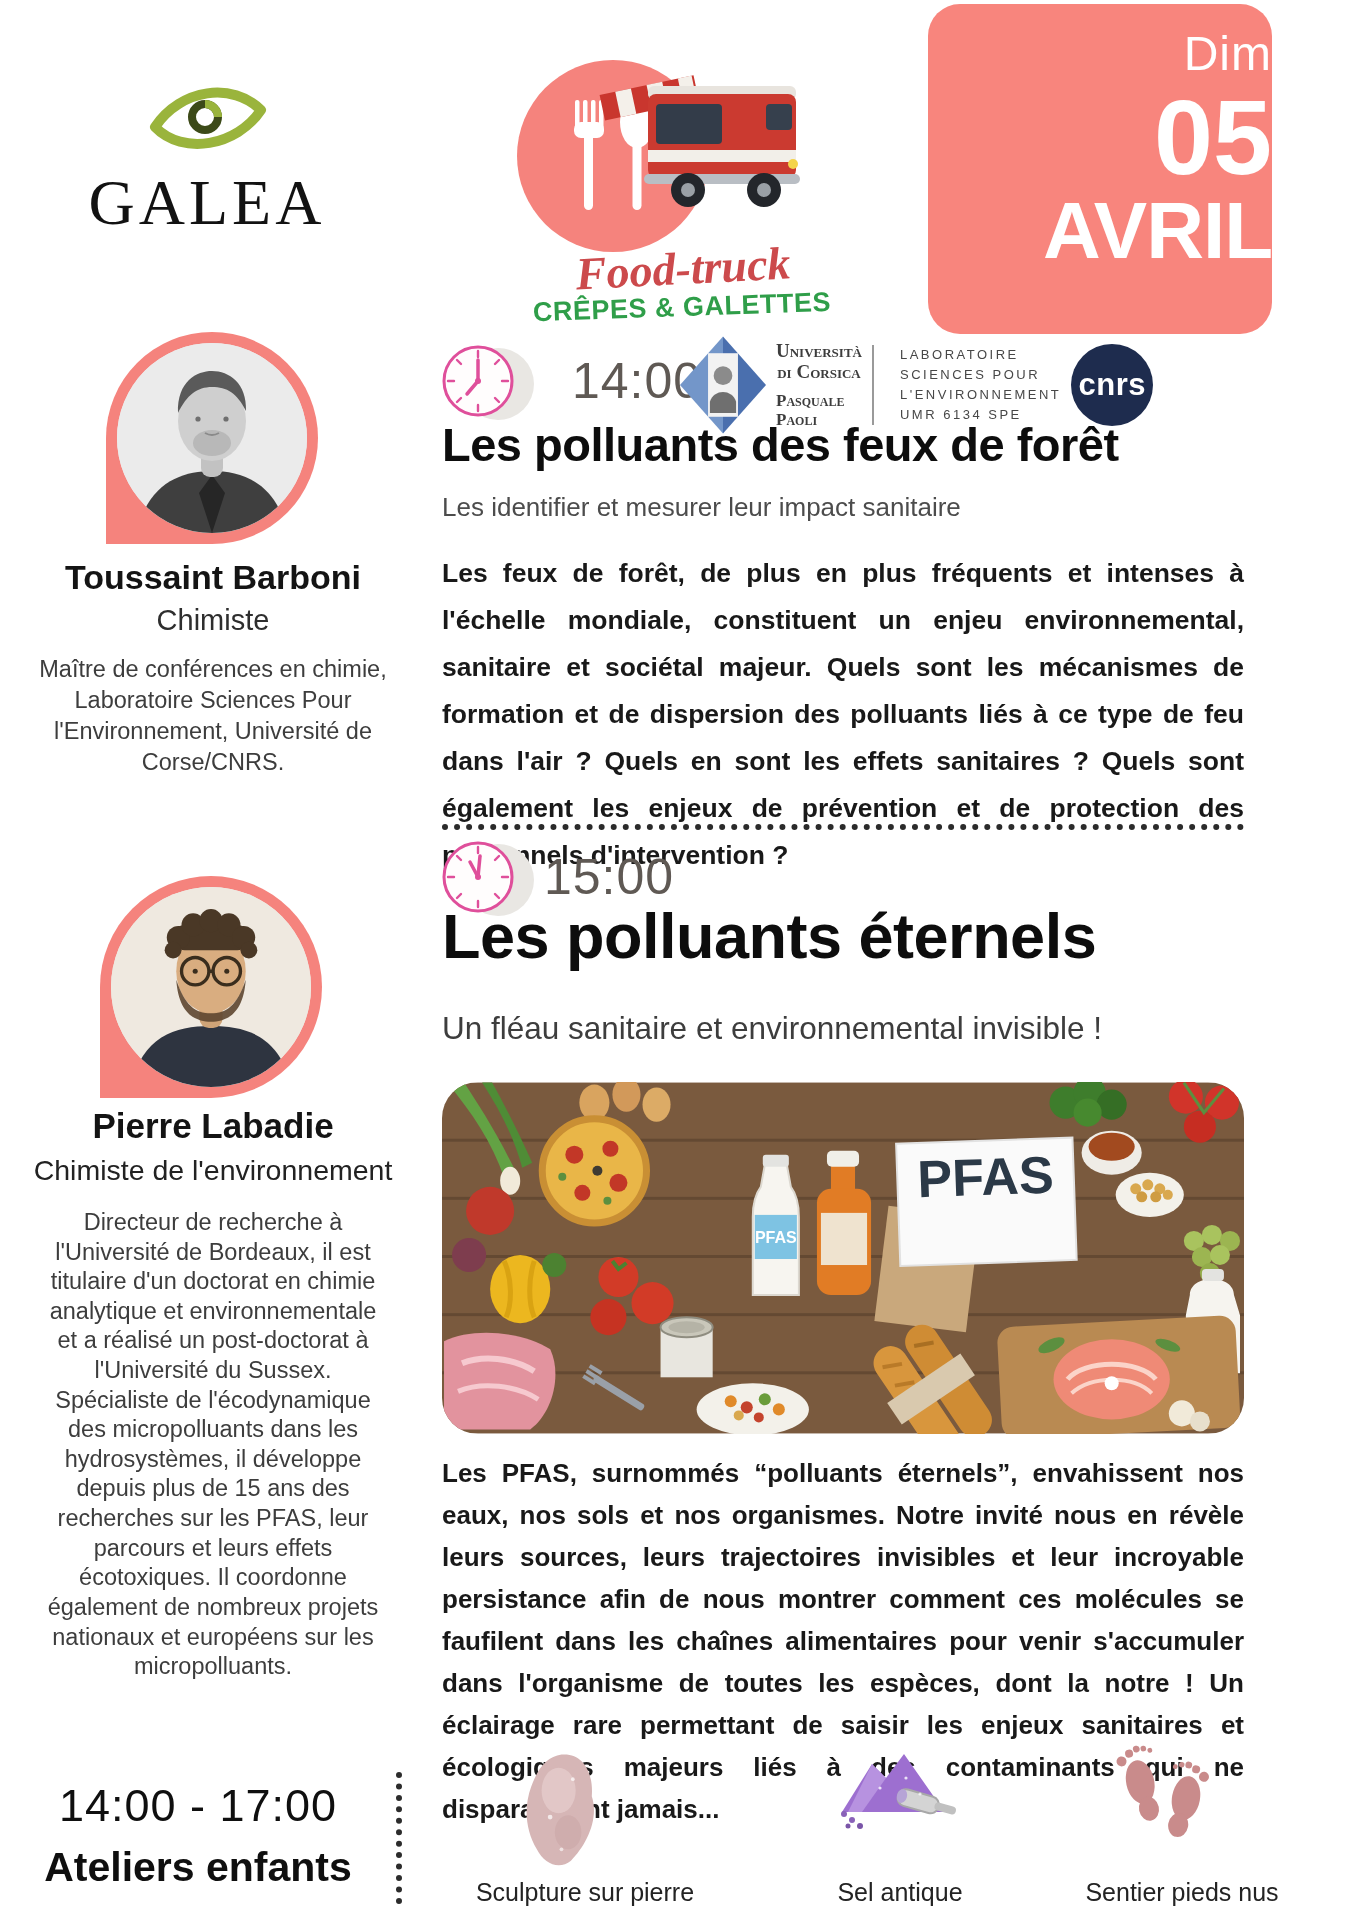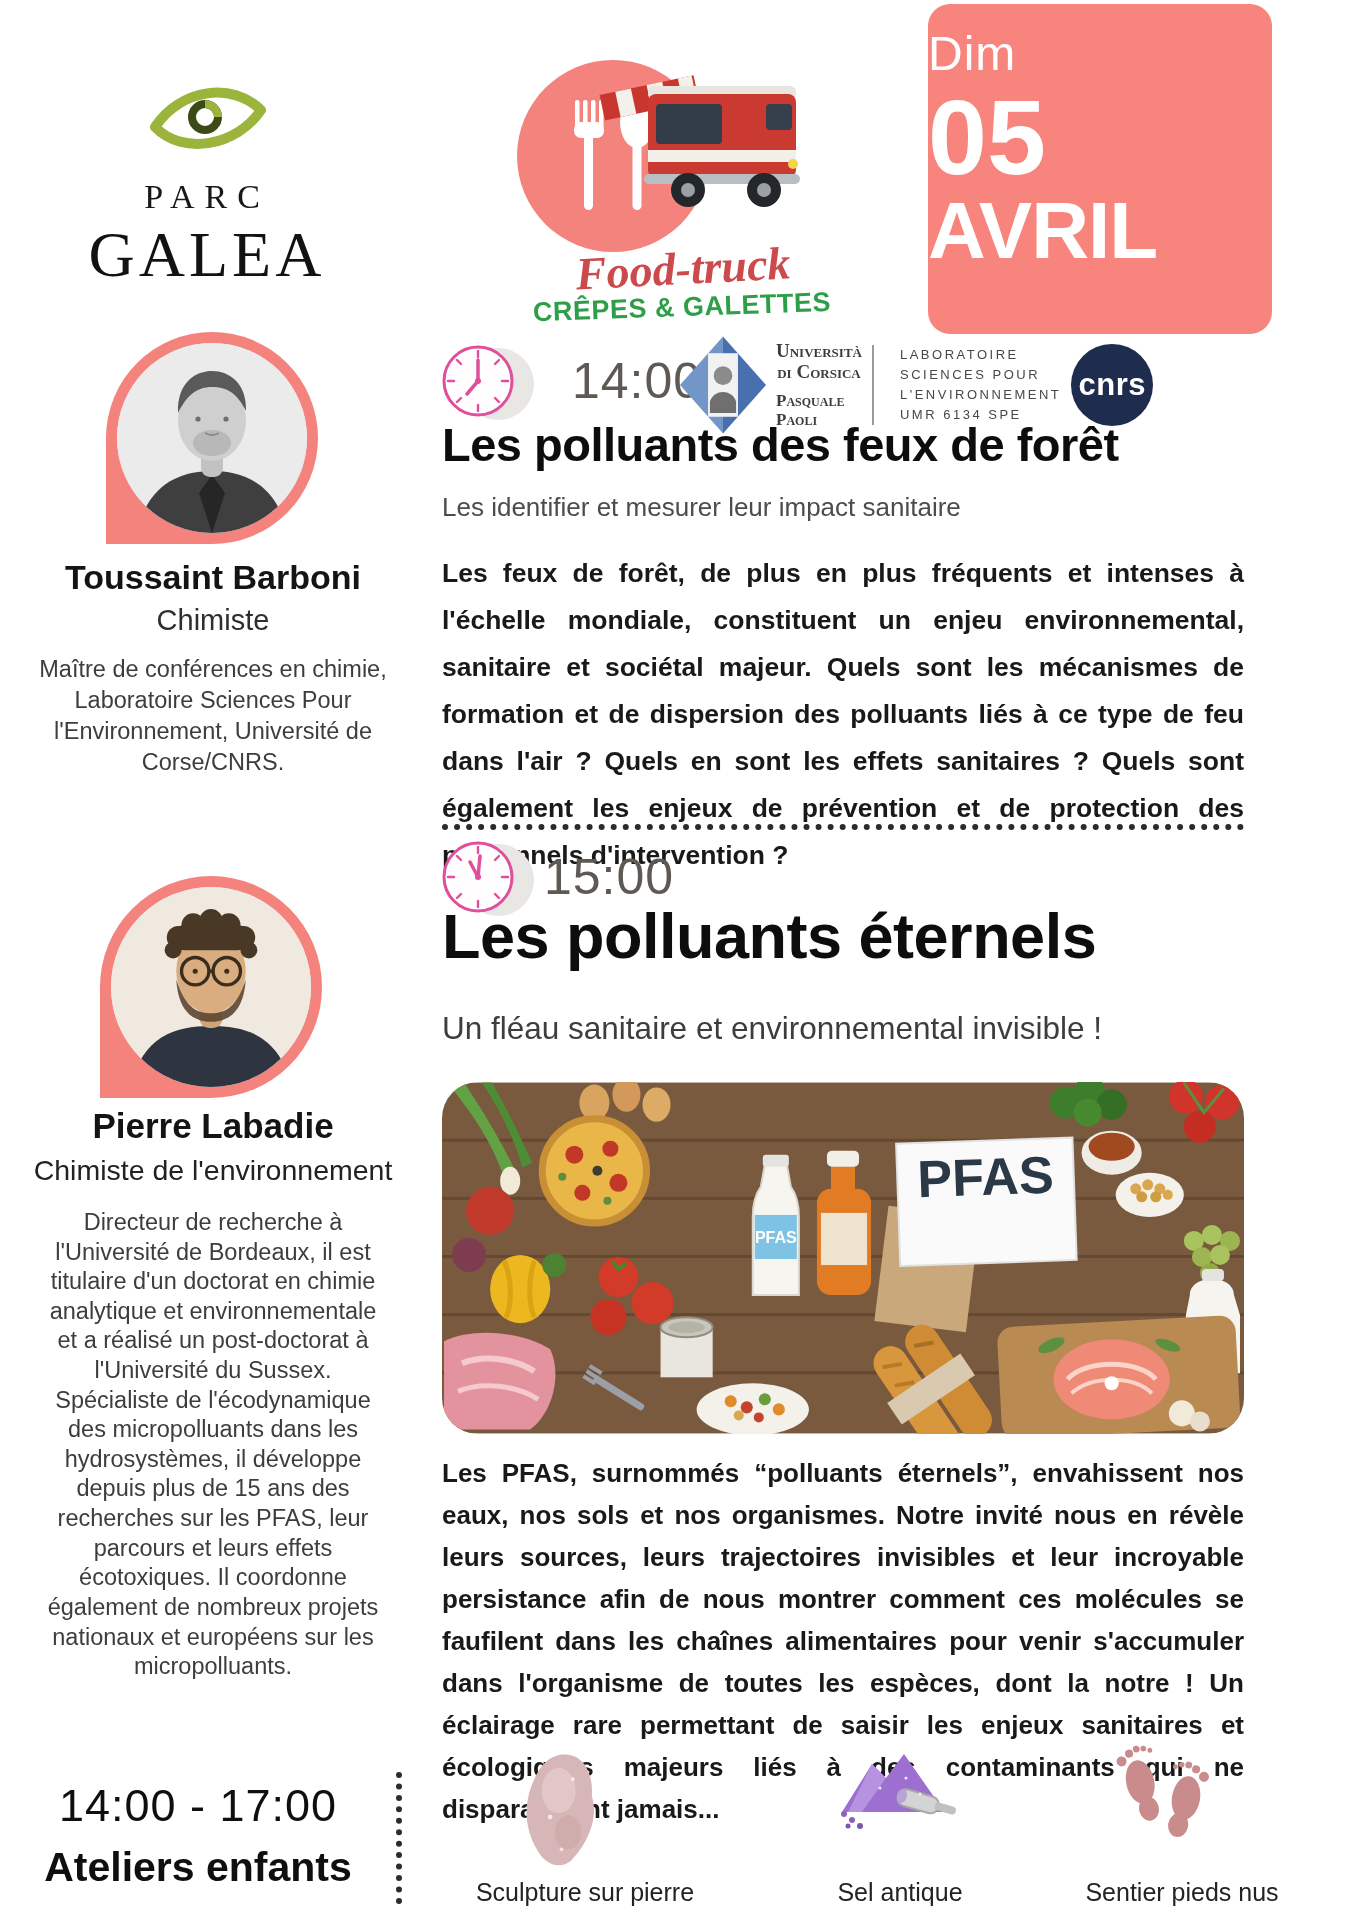--- a/index.html
+++ b/index.html
@@ -14,22 +14,22 @@
   .galea-line{font-family:"Liberation Serif",serif;font-size:64px;letter-spacing:4px;margin-top:2px;color:#121212;}
 
   .ft-circle{left:517px;top:60px;width:192px;height:192px;border-radius:50%;background:#f5837d;}
   .ft-truck{left:596px;top:66px;}
   .ft-script{left:548px;top:242px;width:270px;text-align:center;
              font-family:"Liberation Serif",serif;font-style:italic;font-weight:700;
              font-size:46px;color:#cc4a4c;transform:rotate(-3deg);}
   .ft-crepes{left:532px;top:292px;width:300px;text-align:center;font-weight:800;
              font-size:27px;color:#2f9e49;letter-spacing:.5px;transform:rotate(-2deg);}
 
-  .date-badge{left:928px;top:4px;width:344px;height:330px;border-radius:22px;background:#f8857d;
-              color:#fff;text-align:left;}
+  .date-badge{left:928px;top:4px;width:344px;height:330px;border-radius:32px;background:#f8857d;
+              color:#fff;text-align:right;}
   .db-day{padding-top:22px;font-size:48px;font-weight:400;letter-spacing:1px;}
   .db-num{font-size:106px;font-weight:800;line-height:1.02;margin-top:2px;}
   .db-month{font-size:80px;font-weight:800;line-height:1;letter-spacing:-1px;}
 
   
   .portrait{background:#f5837d;border-radius:50% 50% 50% 0;padding:11px;box-sizing:border-box;}
   .portrait-inner{width:100%;height:100%;border-radius:50%;overflow:hidden;background:#eee;}
   .p1{left:106px;top:332px;width:212px;height:212px;}
   .p2{left:100px;top:876px;width:222px;height:222px;}
   .sp-name{font-size:34px;font-weight:800;color:#141414;}
@@ -85,21 +85,20 @@
 <body>
 
 <div class="poster">
 
   <div class="abs parc-logo">
     <svg width="120" height="80" viewBox="0 0 120 80">
       <path d="M8 47 C 34 8, 86 2, 114 30 C 90 66, 36 76, 8 47 Z" fill="none" stroke="#9ab43c" stroke-width="10" stroke-linejoin="round"></path>
       <circle cx="58" cy="37" r="13" fill="none" stroke="#3c4a18" stroke-width="8"></circle>
       <path d="M58 24 A 13 13 0 0 1 71 37" fill="none" stroke="#9ab43c" stroke-width="8"></path>
     </svg>
-    <div class="parc-line">PARC</div>
     <div class="galea-line">GALEA</div>
   </div>
 
   <div class="abs ft-circle">
     <svg width="192" height="192" viewBox="0 0 192 192">
       <rect x="58" y="40" width="4.5" height="30" rx="2" fill="#fff"></rect>
       <rect x="66" y="40" width="4.5" height="30" rx="2" fill="#fff"></rect>
       <rect x="74" y="40" width="4.5" height="30" rx="2" fill="#fff"></rect>
       <rect x="82" y="40" width="4.5" height="30" rx="2" fill="#fff"></rect>
       <rect x="57" y="62" width="30" height="16" rx="7" fill="#fff"></rect>

